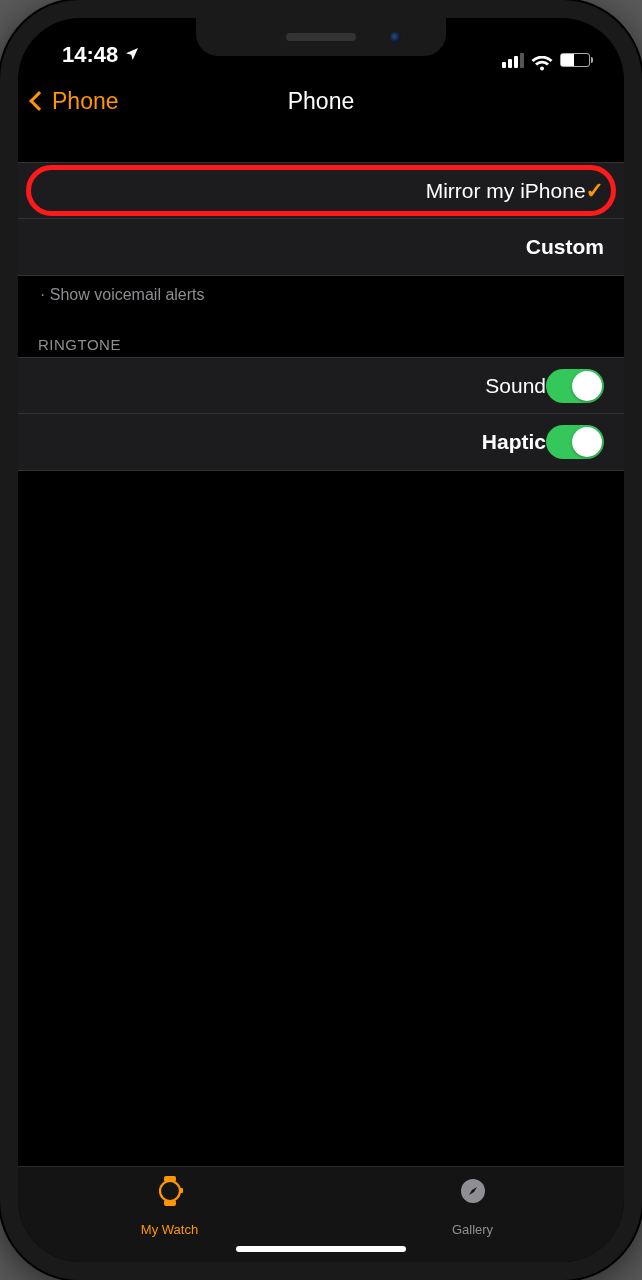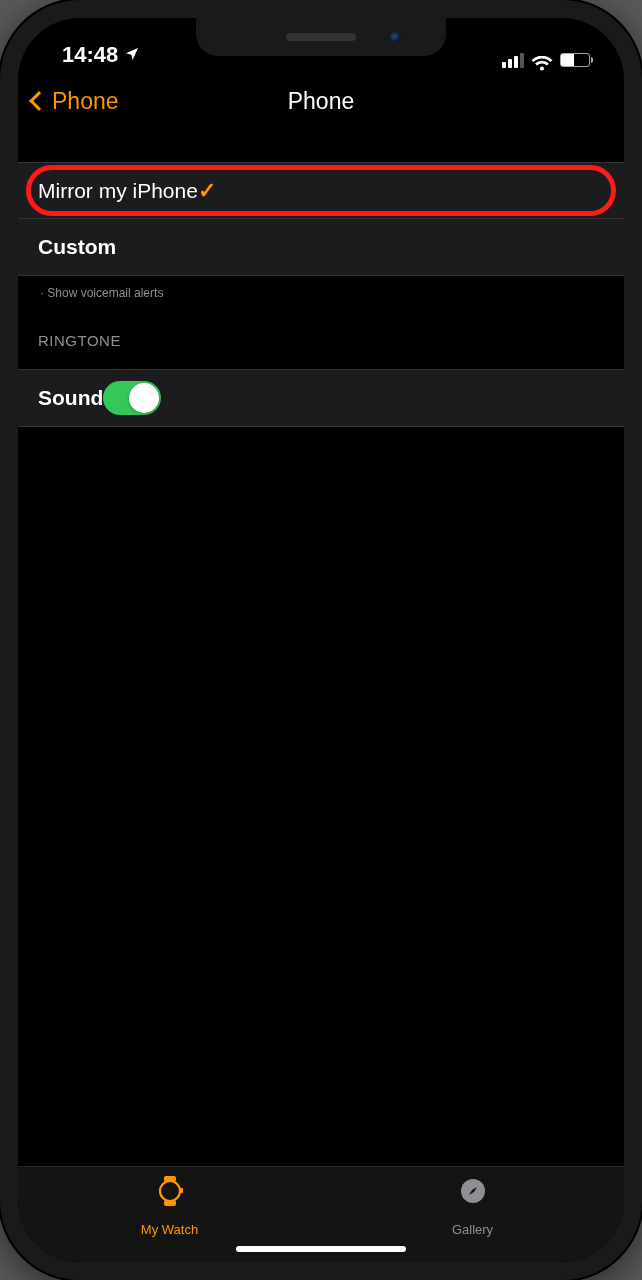--- a/index.html
+++ b/index.html
@@ -109,42 +109,42 @@
     position:absolute;left:0;right:0;text-align:center;
     color:#fff;font-size:23px;font-weight:400;pointer-events:none;
   }
   .chevron-left{
     display:inline-block;width:14px;height:14px;border-left:3px solid #ff9500;border-bottom:3px solid #ff9500;transform:rotate(45deg);margin-right:4px;
   }
   
   .content{flex:1;overflow:auto;padding-top:30px;}
   .cell-group{background:#1c1c1e;border-top:0.5px solid #333;border-bottom:0.5px solid #333;}
   .cell{
-    display:flex;align-items:center;justify-content:flex-start;
+    display:flex;align-items:center;justify-content:flex-end;
     height:56px;padding:0 20px;
     color:#fff;font-size:21px;
     border-bottom:0.5px solid #333;
     position:relative;
   }
   .cell:last-child{border-bottom:none;font-weight:bold;}
   .cell .check{color:#ff9500;font-size:22px;font-weight:600;}
   .highlight-ring{
     position:absolute;
     left:8px;right:8px;top:2px;bottom:2px;
     border:5px solid #ff1a1a;
     border-radius:26px;
     pointer-events:none;
   }
   .footer-text{
-    color:#8e8e93;font-size:12px;
+    color:#8e8e93;font-size:16px;
     padding:10px 22px 4px;
   }
   .section-header{
     color:#8e8e93;font-size:15px;letter-spacing:0.5px;
-    padding:28px 20px 20px;
+    padding:28px 20px 4px;
     text-transform:uppercase;
   }
   .toggle{
     width:58px;height:34px;border-radius:17px;background:#34c759;position:relative;
   }
   .toggle .knob{
     position:absolute;top:2px;right:2px;width:30px;height:30px;border-radius:50%;background:#fff;
     box-shadow:0 1px 3px rgba(0,0,0,0.3);
   }
   
@@ -222,20 +222,26 @@
         <div class="cell">
           <span>Custom</span>
         </div>
       </div>
       <div class="footer-text">· Show voicemail alerts</div>
 
       <div class="section-header">RINGTONE</div>
       <div class="cell-group">
         <div class="cell">
           <span>Sound</span>
+          <div class="toggle">
+              <div class="knob"></div>
+            </div>
+        </div>
+        <div class="cell">
+          <span>Haptic</span>
           <div class="toggle">
               <div class="knob"></div>
             </div>
         </div>
       </div>
 
     </div>
 
     <div class="tab-bar">
       <div class="tab-item active">

